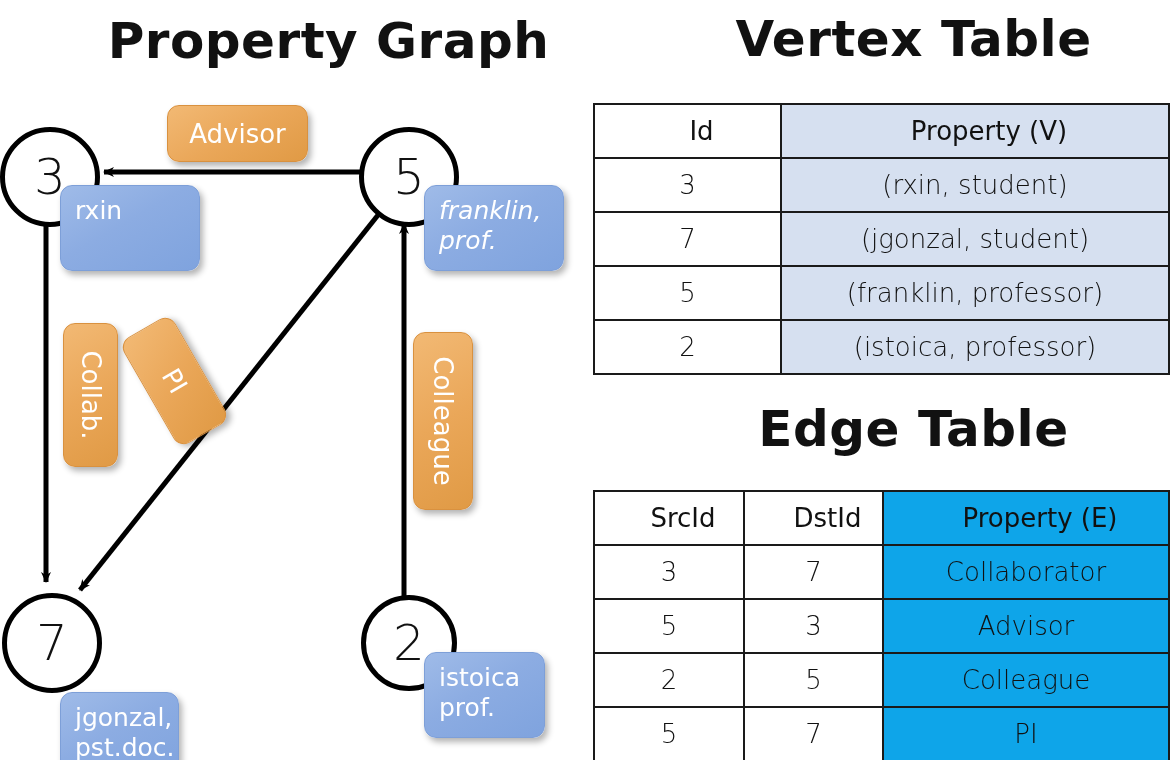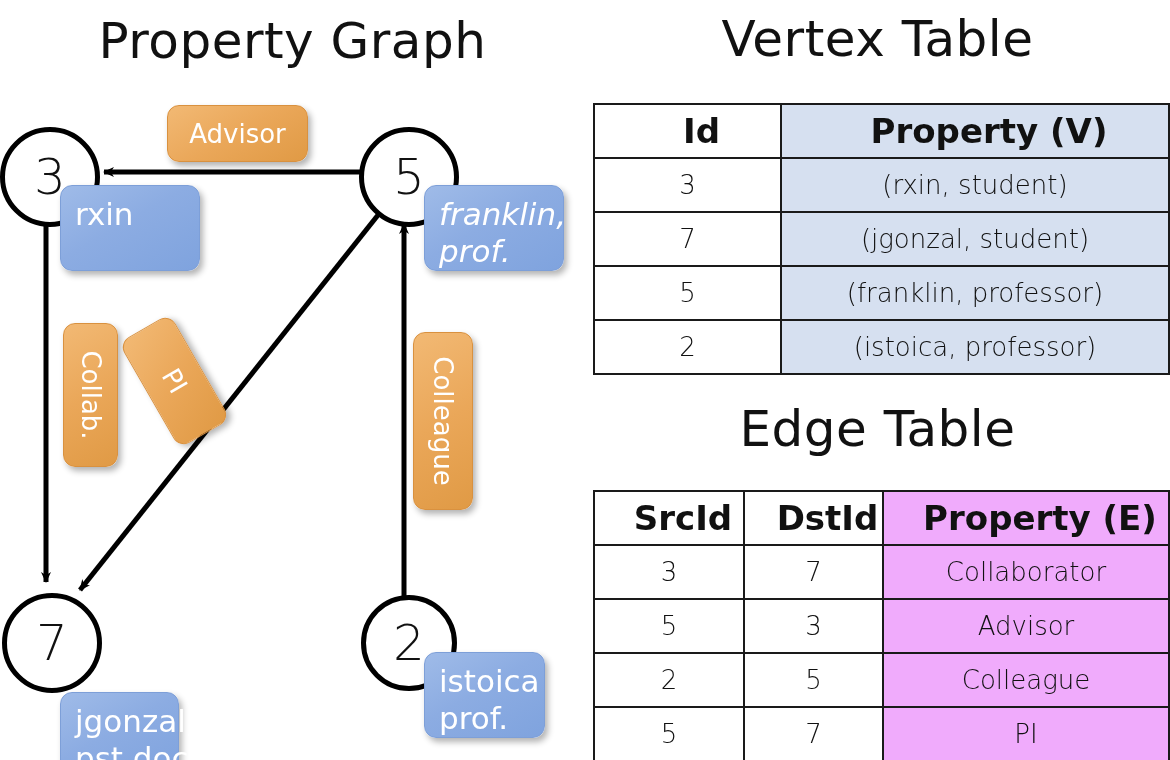--- a/index.html
+++ b/index.html
@@ -1,65 +1,65 @@
 <!DOCTYPE html>
 <html><head>
 <meta charset="utf-8">
 <style>
   html,body{margin:0;padding:0;background:#fff;}
   body{width:1170px;height:760px;position:relative;overflow:hidden;
        font-family:"Liberation Sans",sans-serif;color:#000;}
 
   
   .title{position:absolute;font-family:"DejaVu Sans","Liberation Sans",sans-serif;
-         font-weight:400;letter-spacing:.5px;color:#111;white-space:nowrap;}
+         font-weight:700;letter-spacing:.5px;color:#111;white-space:nowrap;margin-left:36px;}
   #t-property{left:0;top:12px;width:585px;text-align:center;font-size:50px;}
   #t-vertex  {left:585px;top:10px;width:585px;text-align:center;font-size:50px;}
   #t-edge    {left:585px;top:400px;width:585px;text-align:center;font-size:50px;}
 
   
   #graph{position:absolute;left:0;top:0;width:585px;height:760px;}
   #edges{position:absolute;left:0;top:0;width:585px;height:760px;}
 
   
   .node{position:absolute;border:5px solid #000;border-radius:50%;
         background:#fff;display:flex;align-items:center;justify-content:center;
         font-family:"DejaVu Sans","Liberation Sans",sans-serif;font-weight:300;
         font-size:50px;color:#111;z-index:3;}
 
   
   .pbox{position:absolute;z-index:4;border-radius:12px;
         background:linear-gradient(150deg,#9fbbe8 0%,#8cace2 45%,#7fa3de 100%);
         border:1px solid #7d9fd8;
         box-shadow:3px 4px 6px rgba(0,0,0,.30);
-        color:#fff;font-size:31px;line-height:1.18;
+        color:#fff;font-size:25px;line-height:1.18;
         padding:10px 0 10px 14px;box-sizing:border-box;
         font-family:"DejaVu Sans","Liberation Sans",sans-serif;font-weight:400;}
 
   
   .obox{position:absolute;z-index:4;border-radius:12px;
         background:linear-gradient(150deg,#f2b974 0%,#eaa759 50%,#e09a45 100%);
         border:1px solid #d9913f;
         box-shadow:3px 4px 6px rgba(0,0,0,.30);
         color:#fff;font-size:26px;white-space:nowrap;
         display:flex;align-items:center;justify-content:center;
         font-family:"DejaVu Sans","Liberation Sans",sans-serif;font-weight:400;}
   .obox.vert > span{display:block;transform:rotate(90deg);transform-origin:center;}
   .obox.vert{overflow:visible;}
 
   
   table{position:absolute;border-collapse:collapse;table-layout:fixed;}
   table td,table th{border:2px solid #1a1a1a;height:52px;text-align:center;
         font-family:"DejaVu Sans","Liberation Sans",sans-serif;font-weight:300;
         font-size:26px;color:#111;padding:0;}
-  table th{font-weight:700;font-size:34px;padding-left:28px;}
+  table th{font-weight:400;font-size:26px;padding-left:28px;}
   #vertex-table{left:593px;top:103px;width:575px;}
   #edge-table{left:593px;top:490px;width:575px;}
   .cell-blue{background:#d6e0f0;}
-  .cell-peach{background:#f0abfc;}
+  .cell-peach{background:#0ea5e9;}
 </style>
 </head>
 <body>
 
 <div class="title" id="t-property">Property Graph</div>
 <div class="title" id="t-vertex">Vertex Table</div>
 <div class="title" id="t-edge">Edge Table</div>
 
 <div id="graph">
 

